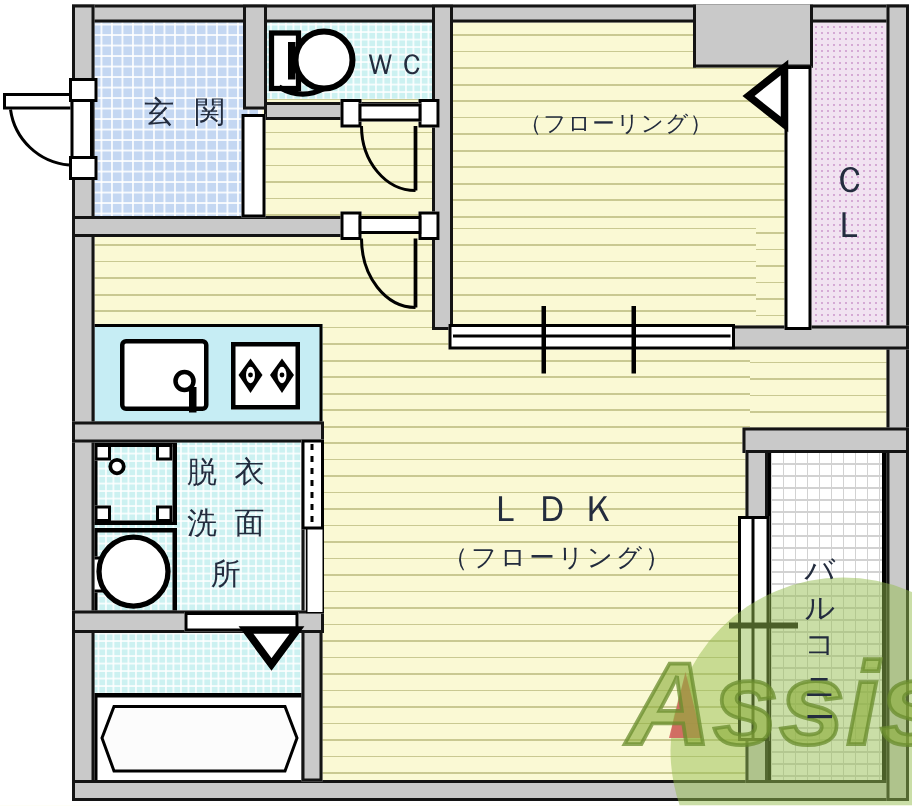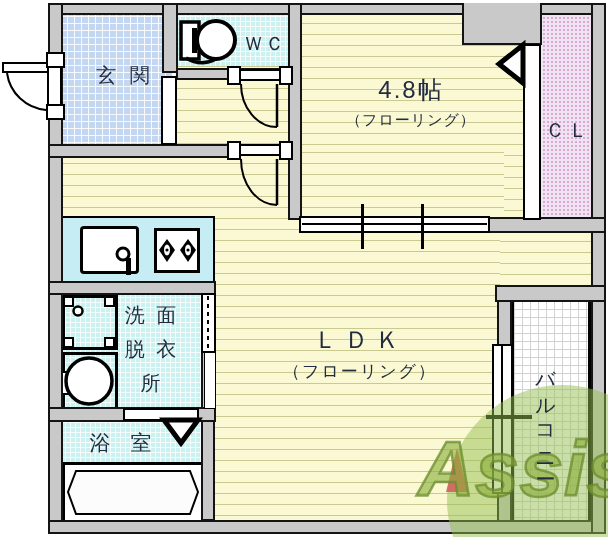--- a/index.html
+++ b/index.html
@@ -157,34 +157,32 @@
   </svg>
 
   <div class="wm-circle" style="left:447px;top:385px;width:230px;height:230px;background:rgba(150,190,80,0.5);"></div>
   <div class="wm-tri" style="left:446px;top:448px;width:22px;height:44px;background:rgba(210,90,90,0.85);"></div>
   <div class="wm-text" style="left:418px;top:424px;font-size:78px;color:rgba(140,175,60,0.62);">Assist</div>
 
   <div class="label" style="left:237px;top:32px;width:56px;font-size:19px;letter-spacing:2px;">ＷＣ</div>
   <div class="label" style="left:83px;top:63px;width:84px;font-size:20px;letter-spacing:4px;">玄 関</div>
 
   <div class="label" style="left:300px;top:68px;width:222px;">
-    <div style="font-size:24px;margin-top:7px;letter-spacing:2px;">4.8帖</div>
     <div style="font-size:15px;margin-top:6px;letter-spacing:1px;">（フローリング）</div>
   </div>
 
-  <div class="label" style="left:543px;top:118px;width:50px;font-size:20px;letter-spacing:3px;">ＣＬ</div>
+  <div class="label" style="left:543px;top:106px;width:50px;font-size:24px;letter-spacing:3px;">ＣＬ</div>
 
-  <div class="label" style="left:248px;top:325px;width:224px;">
+  <div class="label" style="left:260px;top:325px;width:224px;">
     <div style="font-size:24px;letter-spacing:7px;">ＬＤＫ</div>
     <div style="font-size:17px;margin-top:6px;letter-spacing:2px;">（フローリング）</div>
   </div>
 
   <div class="label" style="left:110px;top:298px;width:84px;font-size:20px;letter-spacing:3px;line-height:34px;">
+    <div>脱 衣</div>
     <div>洗 面</div>
-    <div>脱 衣</div>
     <div>所</div>
   </div>
 
-  <div class="label" style="left:80px;top:430px;width:88px;font-size:21px;letter-spacing:7px;">浴 室</div>
 
   <div class="label" style="left:530px;top:312px;height:205px;width:28px;font-size:20px;letter-spacing:5px;writing-mode:vertical-rl;">バルコニー</div>
 
 </div>
 
 </body></html>

